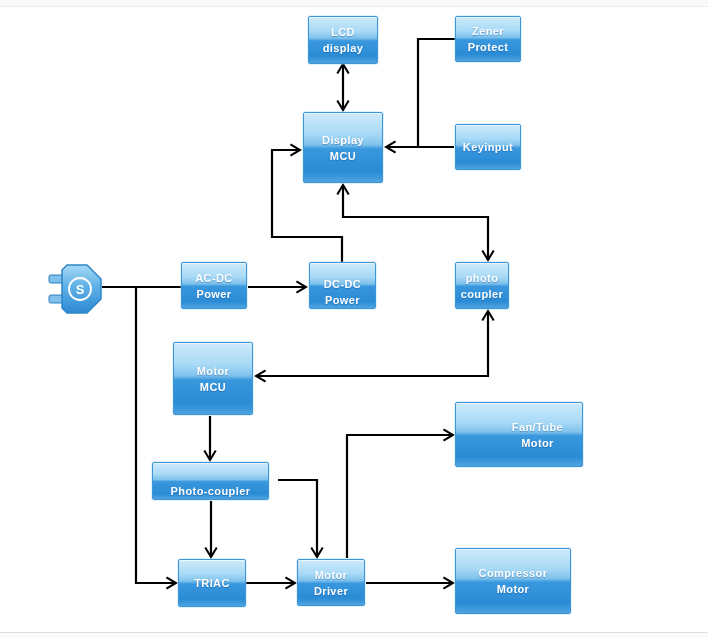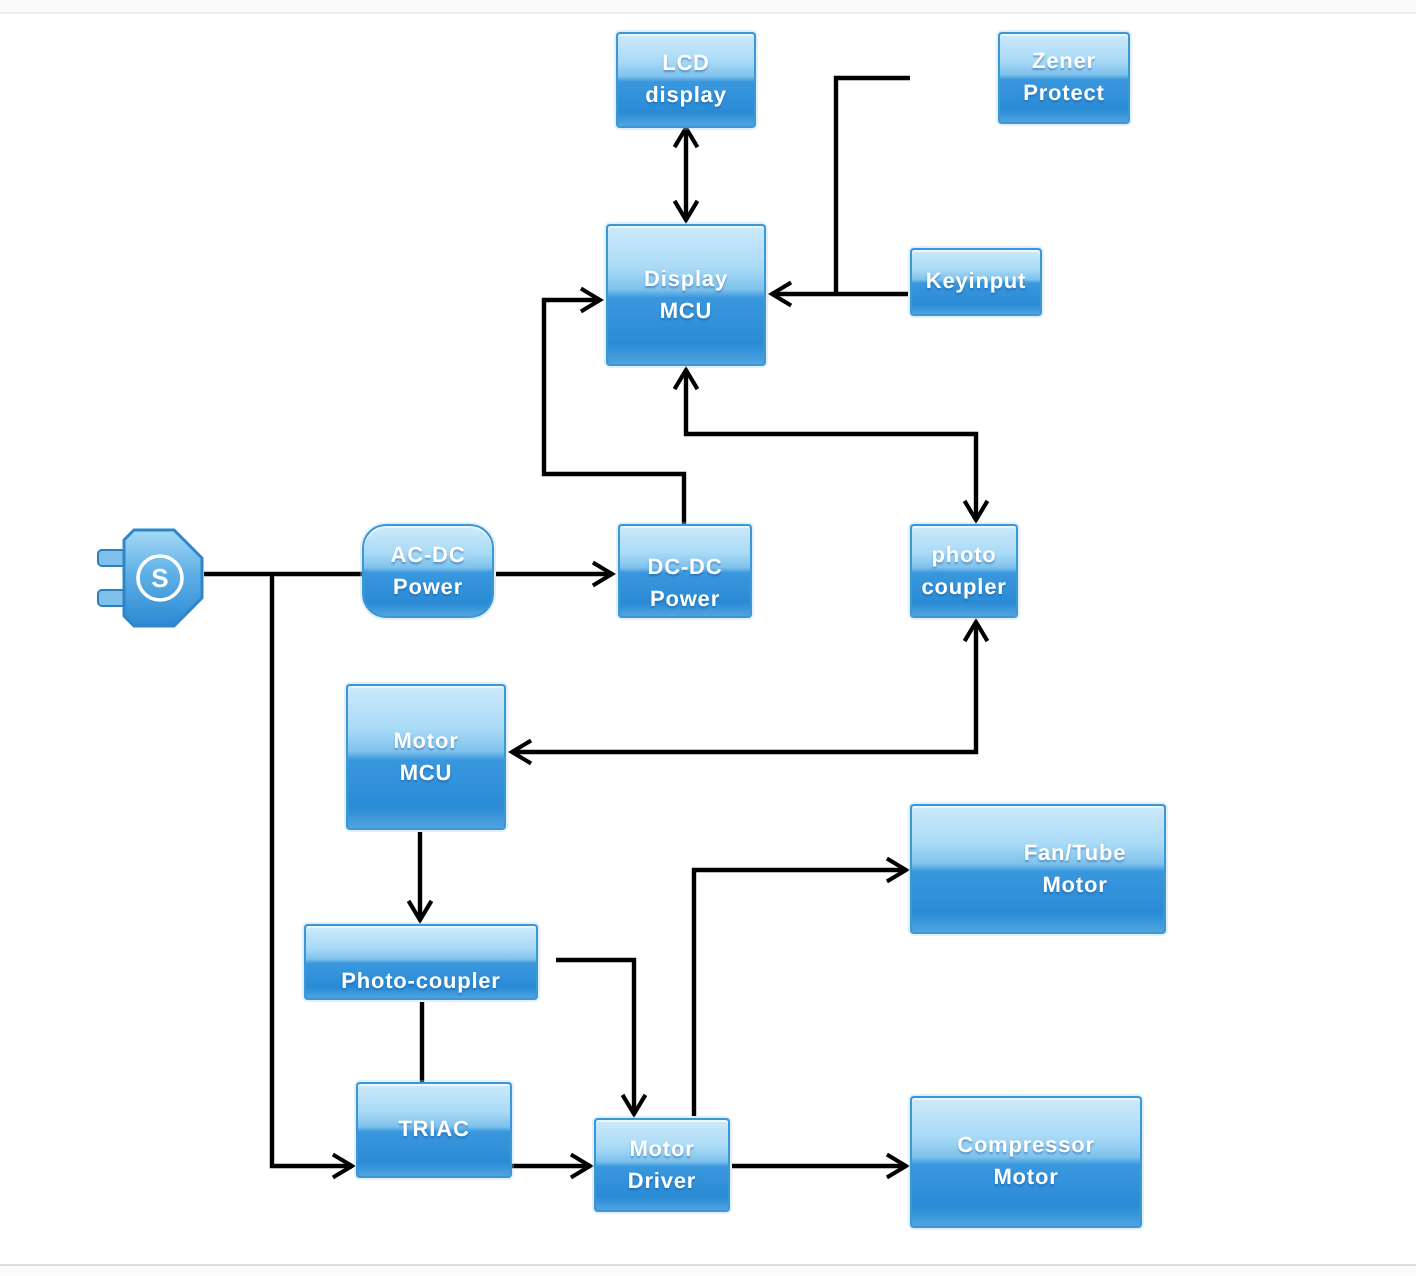--- a/index.html
+++ b/index.html
@@ -26,29 +26,29 @@
     white-space:pre-line;
     background:linear-gradient(180deg,
       #cdeafb 0%, #a9daf6 30%, #7fc2ec 46%,
       #3997dd 52%, #2a8bd5 85%, #4fa4e0 100%);
     border:1px solid #3e96d6; border-radius:2px;
     box-shadow: inset 0 1px 0 rgba(255,255,255,0.55),
                 0 0 0 1px rgba(170,215,245,0.35);
     text-shadow: 0 1px 1px rgba(20,80,150,0.45);
   }
   #n-lcd          { left:308px; top:16px;  width:70px;  height:48px; }
-  #n-zener        { left:455px; top:16px;  width:66px;  height:46px;margin-left:44px; }
+  #n-zener        { left:455px; top:16px;  width:66px;  height:46px; }
   #n-displaymcu   { left:303px; top:112px; width:80px;  height:71px; }
-  #n-keyinput     { left:455px; top:124px; width:66px;  height:34px; }
-  #n-acdc         { left:181px; top:262px; width:66px;  height:47px;border-radius:12px; }
+  #n-keyinput     { left:455px; top:124px; width:66px;  height:46px; }
+  #n-acdc         { left:181px; top:262px; width:66px;  height:47px; }
   #n-dcdc         { left:309px; top:262px; width:67px;  height:47px;align-items:flex-end; }
   #n-photocoupler { left:455px; top:262px; width:54px;  height:47px; }
   #n-motormcu     { left:173px; top:342px; width:80px;  height:73px; }
   #n-photocoupler2{ left:152px; top:462px; width:117px; height:38px;align-items:flex-end; }
-  #n-triac        { left:178px; top:541px; width:78px;  height:48px;text-align:center; }
+  #n-triac        { left:178px; top:559px; width:68px;  height:48px;text-align:center; }
   #n-motordriver  { left:297px; top:559px; width:68px;  height:47px; }
   #n-fantube      { left:455px; top:402px; width:128px; height:65px;padding-left:37px; }
   #n-compressor   { left:455px; top:548px; width:116px; height:66px; }
   #plug-svg { position:absolute; left:46px; top:262px; z-index:2; }
 </style>
 </head>
 <body>
 
 <div id="canvas">
 

